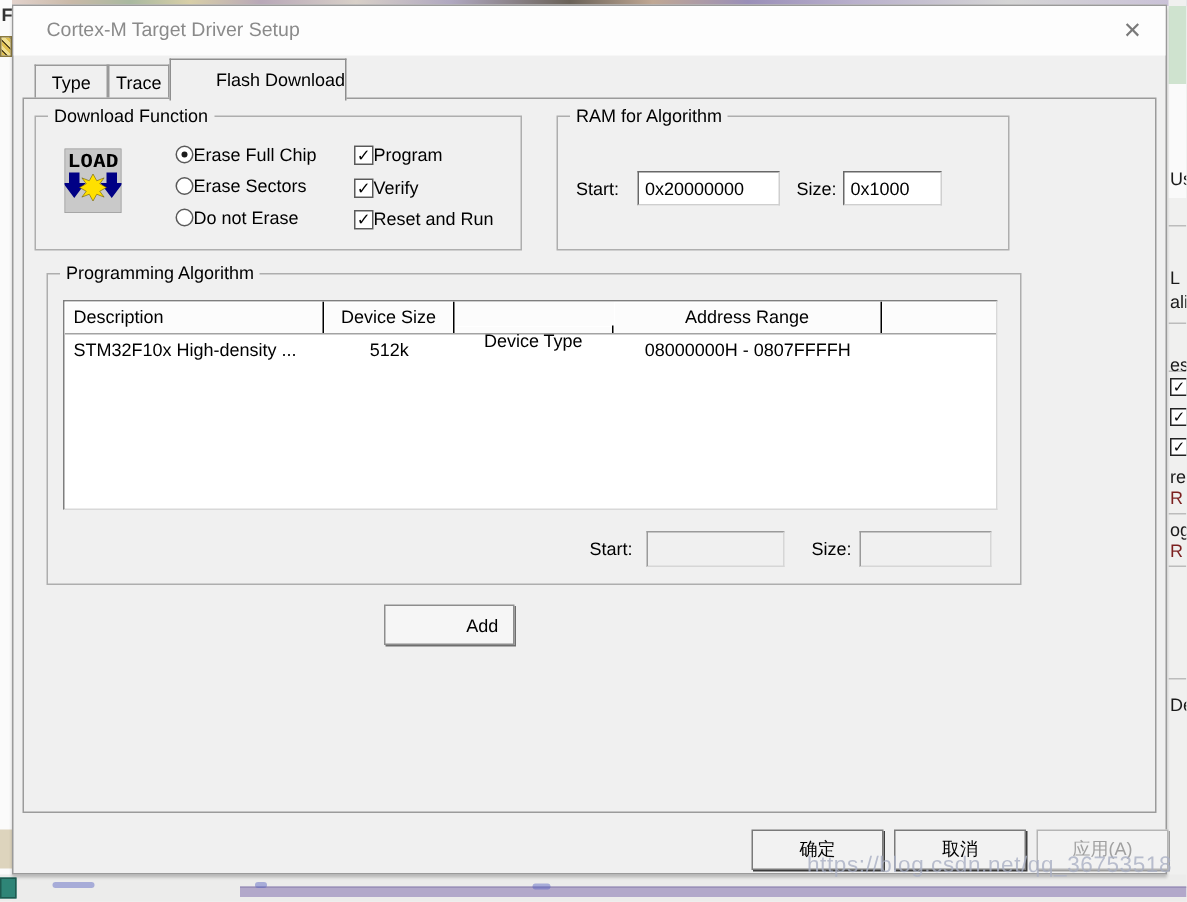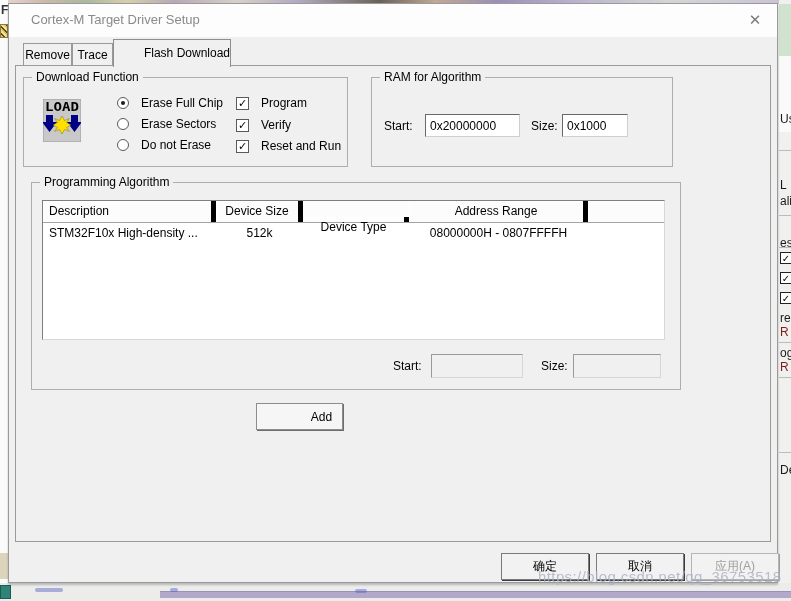--- a/index.html
+++ b/index.html
@@ -38,38 +38,38 @@
 
   .tab { position:absolute; top:39px; height:23px; background:#f0f0f0; border:1px solid #999;
     border-bottom:none; font-size:12px; text-align:center; line-height:22px; color:#000; z-index:1; }
   .tab.active { top:35px; height:28px; line-height:26px; z-index:3; border:1px solid #8e8e8e; border-bottom:none; background:#f0f0f0; }
   .tab-page { position:absolute; left:6px; top:61px; width:756px; height:477px; background:#f0f0f0;
     border:1px solid #9b9b9b; z-index:2; }
 
   .groupbox { position:absolute; border:1px solid #aeaeae; z-index:4; }
   .groupbox .legend { position:absolute; top:-8px; left:8px; background:#f0f0f0; padding:0 4px; font-size:12px; color:#000; white-space:nowrap; }
 
-  .radio-row, .check-row { position:absolute; display:flex; align-items:center; gap:12px; font-size:12px; z-index:5; cursor:default; white-space:nowrap; }
+  .radio-row, .check-row { position:absolute; display:flex; align-items:center; gap:0; font-size:12px; z-index:5; cursor:default; white-space:nowrap; }
   .radio-circle { width:12px; height:12px; border-radius:50%; background:#fff; border:1px solid #5a5a5a; position:relative; flex:none; }
   .radio-circle.selected::after { content:""; position:absolute; inset:3px; border-radius:50%; background:#1c1c1c; }
   .check-box { width:13px; height:13px; background:#fff; border:1px solid #5a5a5a; flex:none;
     font:bold 11px/12px "DejaVu Sans",sans-serif; text-align:center; color:#000; }
 
   .win-label { position:absolute; font-size:12px; color:#000; z-index:5; white-space:nowrap; }
   .win-input { position:absolute; background:#fff; border:1px solid; border-color:#686868 #cfcfcf #cfcfcf #686868;
     font:12px "Liberation Sans",sans-serif; padding:2px 4px; z-index:5; color:#000; }
   .win-input:disabled { background:#f0f0f0; border-color:#9a9a9a #d6d6d6 #d6d6d6 #9a9a9a; }
 
   .load-icon { position:absolute; z-index:5; }
 
   
   .flash-table { position:absolute; left:10px; top:17px; width:623px; height:140px; background:#fff;
     border:1px solid; border-color:#7e7e7e #d8d8d8 #d8d8d8 #7e7e7e; overflow:hidden; }
   .ft-header { display:flex; height:22px; border-bottom:1px solid #a3a3a3; background:#fcfcfc; }
-  .ft-hcell { font-size:12px; line-height:21px; text-align:center; border-right:5px solid #000000; box-shadow:inset 1px 1px 0 #fff; flex:none; }
+  .ft-hcell { font-size:12px; line-height:21px; text-align:center; border-right:1px solid #000000; box-shadow:inset 1px 1px 0 #fff; flex:none; }
   .ft-hcell:first-child { text-align:left; padding-left:6px; }
   .ft-row { display:flex; height:20px; }
   .ft-cell { font-size:12px; line-height:20px; text-align:center; flex:none; white-space:nowrap; overflow:hidden; }
   .ft-cell:first-child { text-align:left; padding-left:6px; }
   .c0 { width:173px; } .c1 { width:87px; } .c2 { width:106px;margin-top:16px; } .c3 { width:179px; } .c4 { width:78px; border-right:none; }
 
   .btn { position:absolute; display:flex; align-items:center; justify-content:center; font-size:12px; color:#000;
     background:#f6f6f6; border:1px solid #8d8d8d; box-shadow:1px 1px 0 #6e6e6e; z-index:5; cursor:pointer; }
   .btn.disabled { color:#a9a9a9; border-color:#bcbcbc; box-shadow:1px 1px 0 #c4c4c4; cursor:default; }
   .btn.footer { background:#f2f2f2; border-color:#7a7a7a; box-shadow:1px 1px 0 #3d3d3d; }
@@ -123,21 +123,21 @@
   </div>
 
   <div class="dialog">
 
     <div class="titlebar">
       <span class="title-text">Cortex-M Target Driver Setup</span>
       <span class="close-btn">✕</span>
     </div>
 
     <div class="tab" style="left:14px; width:49px;">
-      <span>Remove</span>
+      <span>Type</span>
     </div>
     <div class="tab" style="left:63px; width:41px;">
       <span>Trace</span>
     </div>
     <div class="tab active" style="left:104px; width:118px;text-align:right;">
       <span>Flash Download</span>
     </div>
 
     <div class="tab-page"></div>
 

